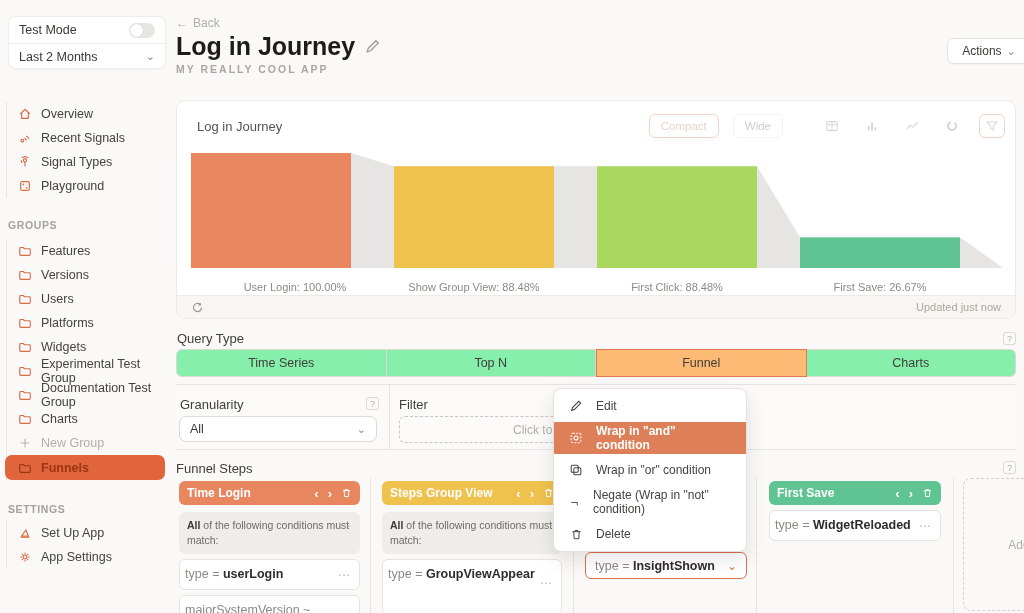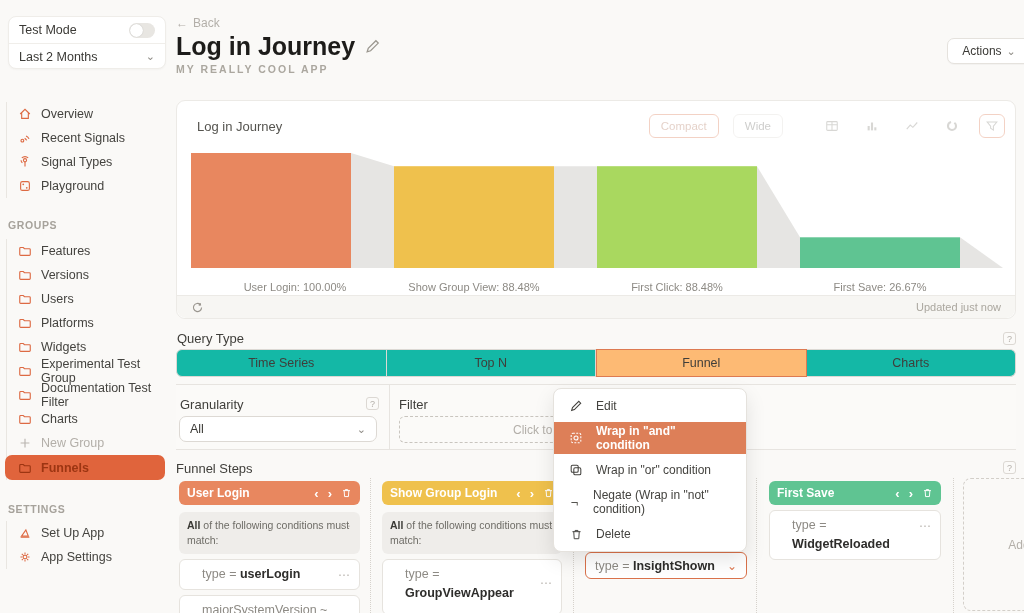--- a/index.html
+++ b/index.html
@@ -42,21 +42,21 @@
   .bar-label { position:absolute; top:180px; transform:translateX(-50%); font-size:11px; color:#8d8a84; white-space:nowrap; }
   .bar-label:nth-of-type(1){ left:94px;padding-left:48px; } .bar-label:nth-of-type(2){ left:297px; }
   .bar-label:nth-of-type(3){ left:500px; } .bar-label:nth-of-type(4){ left:703px; }
   .chart-footer { position:absolute; left:0; bottom:0; width:100%; height:23px; background:#f7f6f3; border-top:1px solid #eceae6; border-radius:0 0 9px 9px; display:flex; align-items:center; justify-content:space-between; padding:8px 14px; }
   .updated { font-size:11px; color:#aba79f; }
 
   
   .sec-label { font-size:13px; color:#3f3e3a; }
   .help { width:13px; height:13px; border:1px solid #dcd8d3; border-radius:3px; color:#b3afa9; font-size:9px; display:flex; align-items:center; justify-content:center; background:#fbfaf8; }
   .tabs { left:176px; top:349px; width:840px; height:28px; display:flex; }
-  .tab { flex:1; border:1px solid #dcd9d4; border-left-width:0; background:#14b8a6; font-size:12.5px; color:#3f3e3a; display:flex; align-items:center; justify-content:center; }
+  .tab { flex:1; border:1px solid #dcd9d4; border-left-width:0; background:#86efac; font-size:12.5px; color:#3f3e3a; display:flex; align-items:center; justify-content:center; }
   .tab:first-child { border-left-width:1px; border-radius:6px 0 0 6px; }
   .tab:last-child { border-radius:0 6px 6px 0; }
   .tab.active { background:#fdba74; border:1px solid #dd7a52; }
 
   
   .panel-row { left:176px; top:384px; width:840px; height:66px; border-top:1px solid #e7e4e0; border-bottom:1px solid #e7e4e0; background:#fbfaf8; }
   .panel-div { position:absolute; left:213px; top:0; width:1px; height:100%; background:#e7e4e0; }
   .gran-label { position:absolute; left:4px; top:12px; }
   .gran-help { position:absolute; left:190px; top:12px; }
   .dropdown { position:absolute; left:3px; top:31px; width:198px; height:26px; background:#fff; border:1px solid #ddd9d4; border-radius:7px; display:flex; align-items:center; justify-content:space-between; padding:0 10px; font-size:12.5px; color:#3a3935; }
@@ -65,21 +65,21 @@
 
   
   .fs-label { left:176px; top:461px; }
   .sep { border-left:1px dotted #d6d2cc; width:0; top:478px; height:135px; }
   .step-card { top:481px; }
   .step-head { height:24px; border-radius:6px; display:flex; align-items:center; padding:0 8px; color:#fff; font-size:12px; font-weight:bold; }
   .step-head .sp { flex:1; }
   .step-nav { display:flex; align-items:center; gap:9px; font-size:13px; font-weight:bold; }
   .match-box { margin-top:7px; background:#efedea; border-radius:6px; padding:6px 8px; font-size:10.5px; color:#6e6c66; line-height:1.45; position:relative; }
   .match-box b { color:#3a3935; }
-  .cond-box { margin-top:5px; background:#fff; border:1px solid #e6e3de; border-radius:6px; padding:5px 22px; font-size:12.5px; color:#8d8a84; position:relative; line-height:1.5; }
+  .cond-box { margin-top:5px; background:#fff; border:1px solid #e6e3de; border-radius:6px; padding:5px 5px; font-size:12.5px; color:#8d8a84; position:relative; line-height:1.5; }
   .cond-box b { color:#2e2d2b; }
   .dots { position:absolute; right:8px; top:6px; color:#b9b5af; font-size:12px; letter-spacing:1px; }
   .open-select { left:585px; top:552px; width:162px; height:27px; background:#fff; border:1px solid #d9714a; border-radius:6px; display:flex; align-items:center; justify-content:space-between; padding:0 9px; font-size:12.5px; color:#8d8a84; z-index:5; }
   .open-select b { color:#2e2d2b; }
   .open-select .chev { color:#dd7a52; font-size:12px; }
   .add-box { left:963px; top:478px; width:140px; height:133px; border:1px dashed #d3cfc9; border-radius:8px; display:flex; align-items:center; justify-content:center; font-size:12px; color:#b3afa9; }
 
   
   .menu { left:553px; top:388px; width:194px; background:#fff; border:1px solid #e5e2dd; border-radius:8px; box-shadow:0 8px 20px rgba(0,0,0,.10); z-index:50; overflow:hidden; padding:1px 0; }
   .menu-item { height:32px; display:flex; align-items:center; gap:12px; padding:0 14px; font-size:12px; color:#44433f; }
@@ -188,21 +188,21 @@
     <div class="nav-item">
       <svg width="14" height="14" viewBox="0 0 16 16">
           <path d="M2 5c0-.6.4-1 1-1h3l1.4 1.4H13c.6 0 1 .4 1 1V12c0 .6-.4 1-1 1H3c-.6 0-1-.4-1-1z" fill="none" stroke="#dd6a43" stroke-width="1.3"></path>
         </svg>
       <span>Experimental Test Group</span>
     </div>
     <div class="nav-item">
       <svg width="14" height="14" viewBox="0 0 16 16">
           <path d="M2 5c0-.6.4-1 1-1h3l1.4 1.4H13c.6 0 1 .4 1 1V12c0 .6-.4 1-1 1H3c-.6 0-1-.4-1-1z" fill="none" stroke="#dd6a43" stroke-width="1.3"></path>
         </svg>
-      <span>Documentation Test Filter</span>
+      <span>Documentation Test Group</span>
     </div>
     <div class="nav-item">
       <svg width="14" height="14" viewBox="0 0 16 16">
           <path d="M2 5c0-.6.4-1 1-1h3l1.4 1.4H13c.6 0 1 .4 1 1V12c0 .6-.4 1-1 1H3c-.6 0-1-.4-1-1z" fill="none" stroke="#dd6a43" stroke-width="1.3"></path>
         </svg>
       <span>Charts</span>
     </div>
     <div class="nav-item muted">
       <svg width="14" height="14" viewBox="0 0 16 16">
           <path d="M8 3v10M3 8h10" fill="none" stroke="#b9b5af" stroke-width="1.3"></path>
@@ -321,21 +321,21 @@
   <div class="abs sec-label fs-label">Funnel Steps</div>
   <div class="abs help" style="left:1003px; top:461px;">?</div>
 
   <div class="abs sep" style="left:370px;"></div>
   <div class="abs sep" style="left:573px;"></div>
   <div class="abs sep" style="left:756px;"></div>
   <div class="abs sep" style="left:953px;"></div>
 
   <div class="abs step-card" style="left:179px; width:181px;">
     <div class="step-head" style="background:#e8875f;">
-      <span>User Login</span>
+      <span>Time Login</span>
         <span class="sp"></span>
       <span class="step-nav">
         <span>‹</span>
         <span>›</span>
         <svg width="11" height="12" viewBox="0 0 16 16">
             <path d="M3 4.5h10M6.3 4.5V3h3.4v1.5M4.6 4.5l.6 8.7h5.6l.6-8.7" fill="none" stroke="#fff" stroke-width="1.4"></path>
           </svg>
       </span>
     </div>
     <div class="match-box">
@@ -351,21 +351,21 @@
     <div class="cond-box" style="height:42px;">
       <span>majorSystemVersion</span>
       <span>~</span>
       
       <span class="dots" style="top:14px;">⋯</span>
     </div>
   </div>
 
   <div class="abs step-card" style="left:382px; width:180px;">
     <div class="step-head" style="background:#efc14d;">
-      <span>Show Group Login</span>
+      <span>Steps Group View</span>
         <span class="sp"></span>
       <span class="step-nav">
         <span>‹</span>
         <span>›</span>
         <svg width="11" height="12" viewBox="0 0 16 16">
             <path d="M3 4.5h10M6.3 4.5V3h3.4v1.5M4.6 4.5l.6 8.7h5.6l.6-8.7" fill="none" stroke="#fff" stroke-width="1.4"></path>
           </svg>
       </span>
     </div>
     <div class="match-box">

